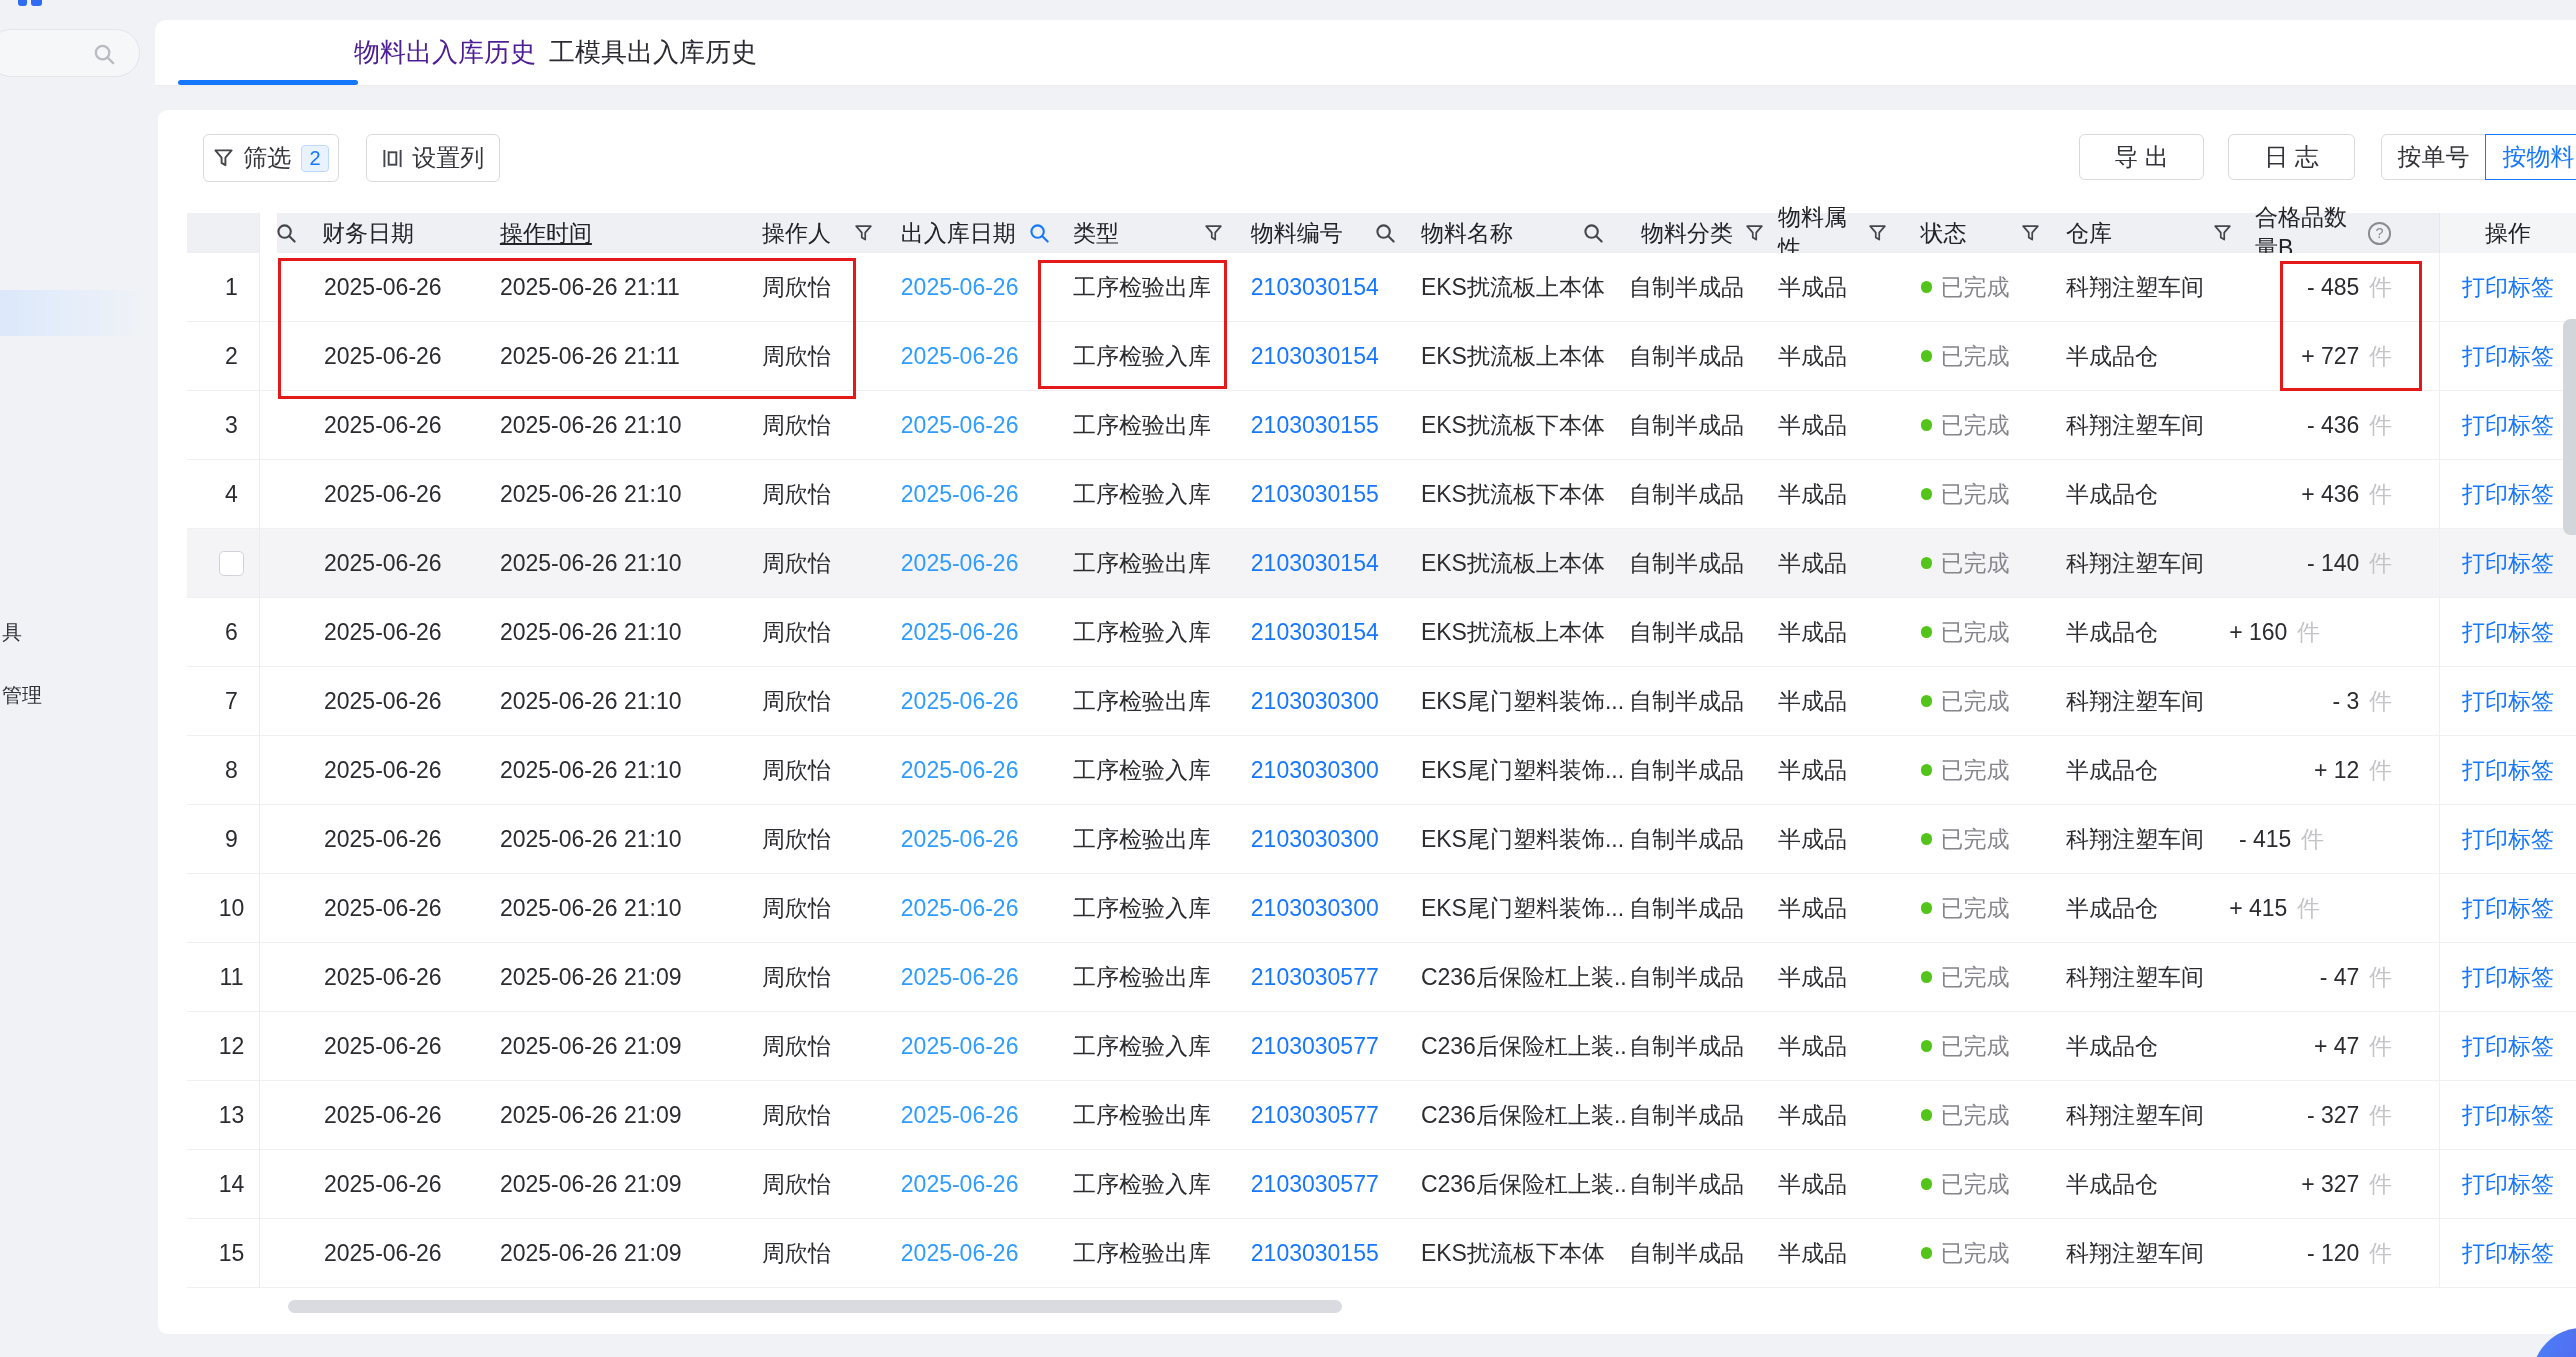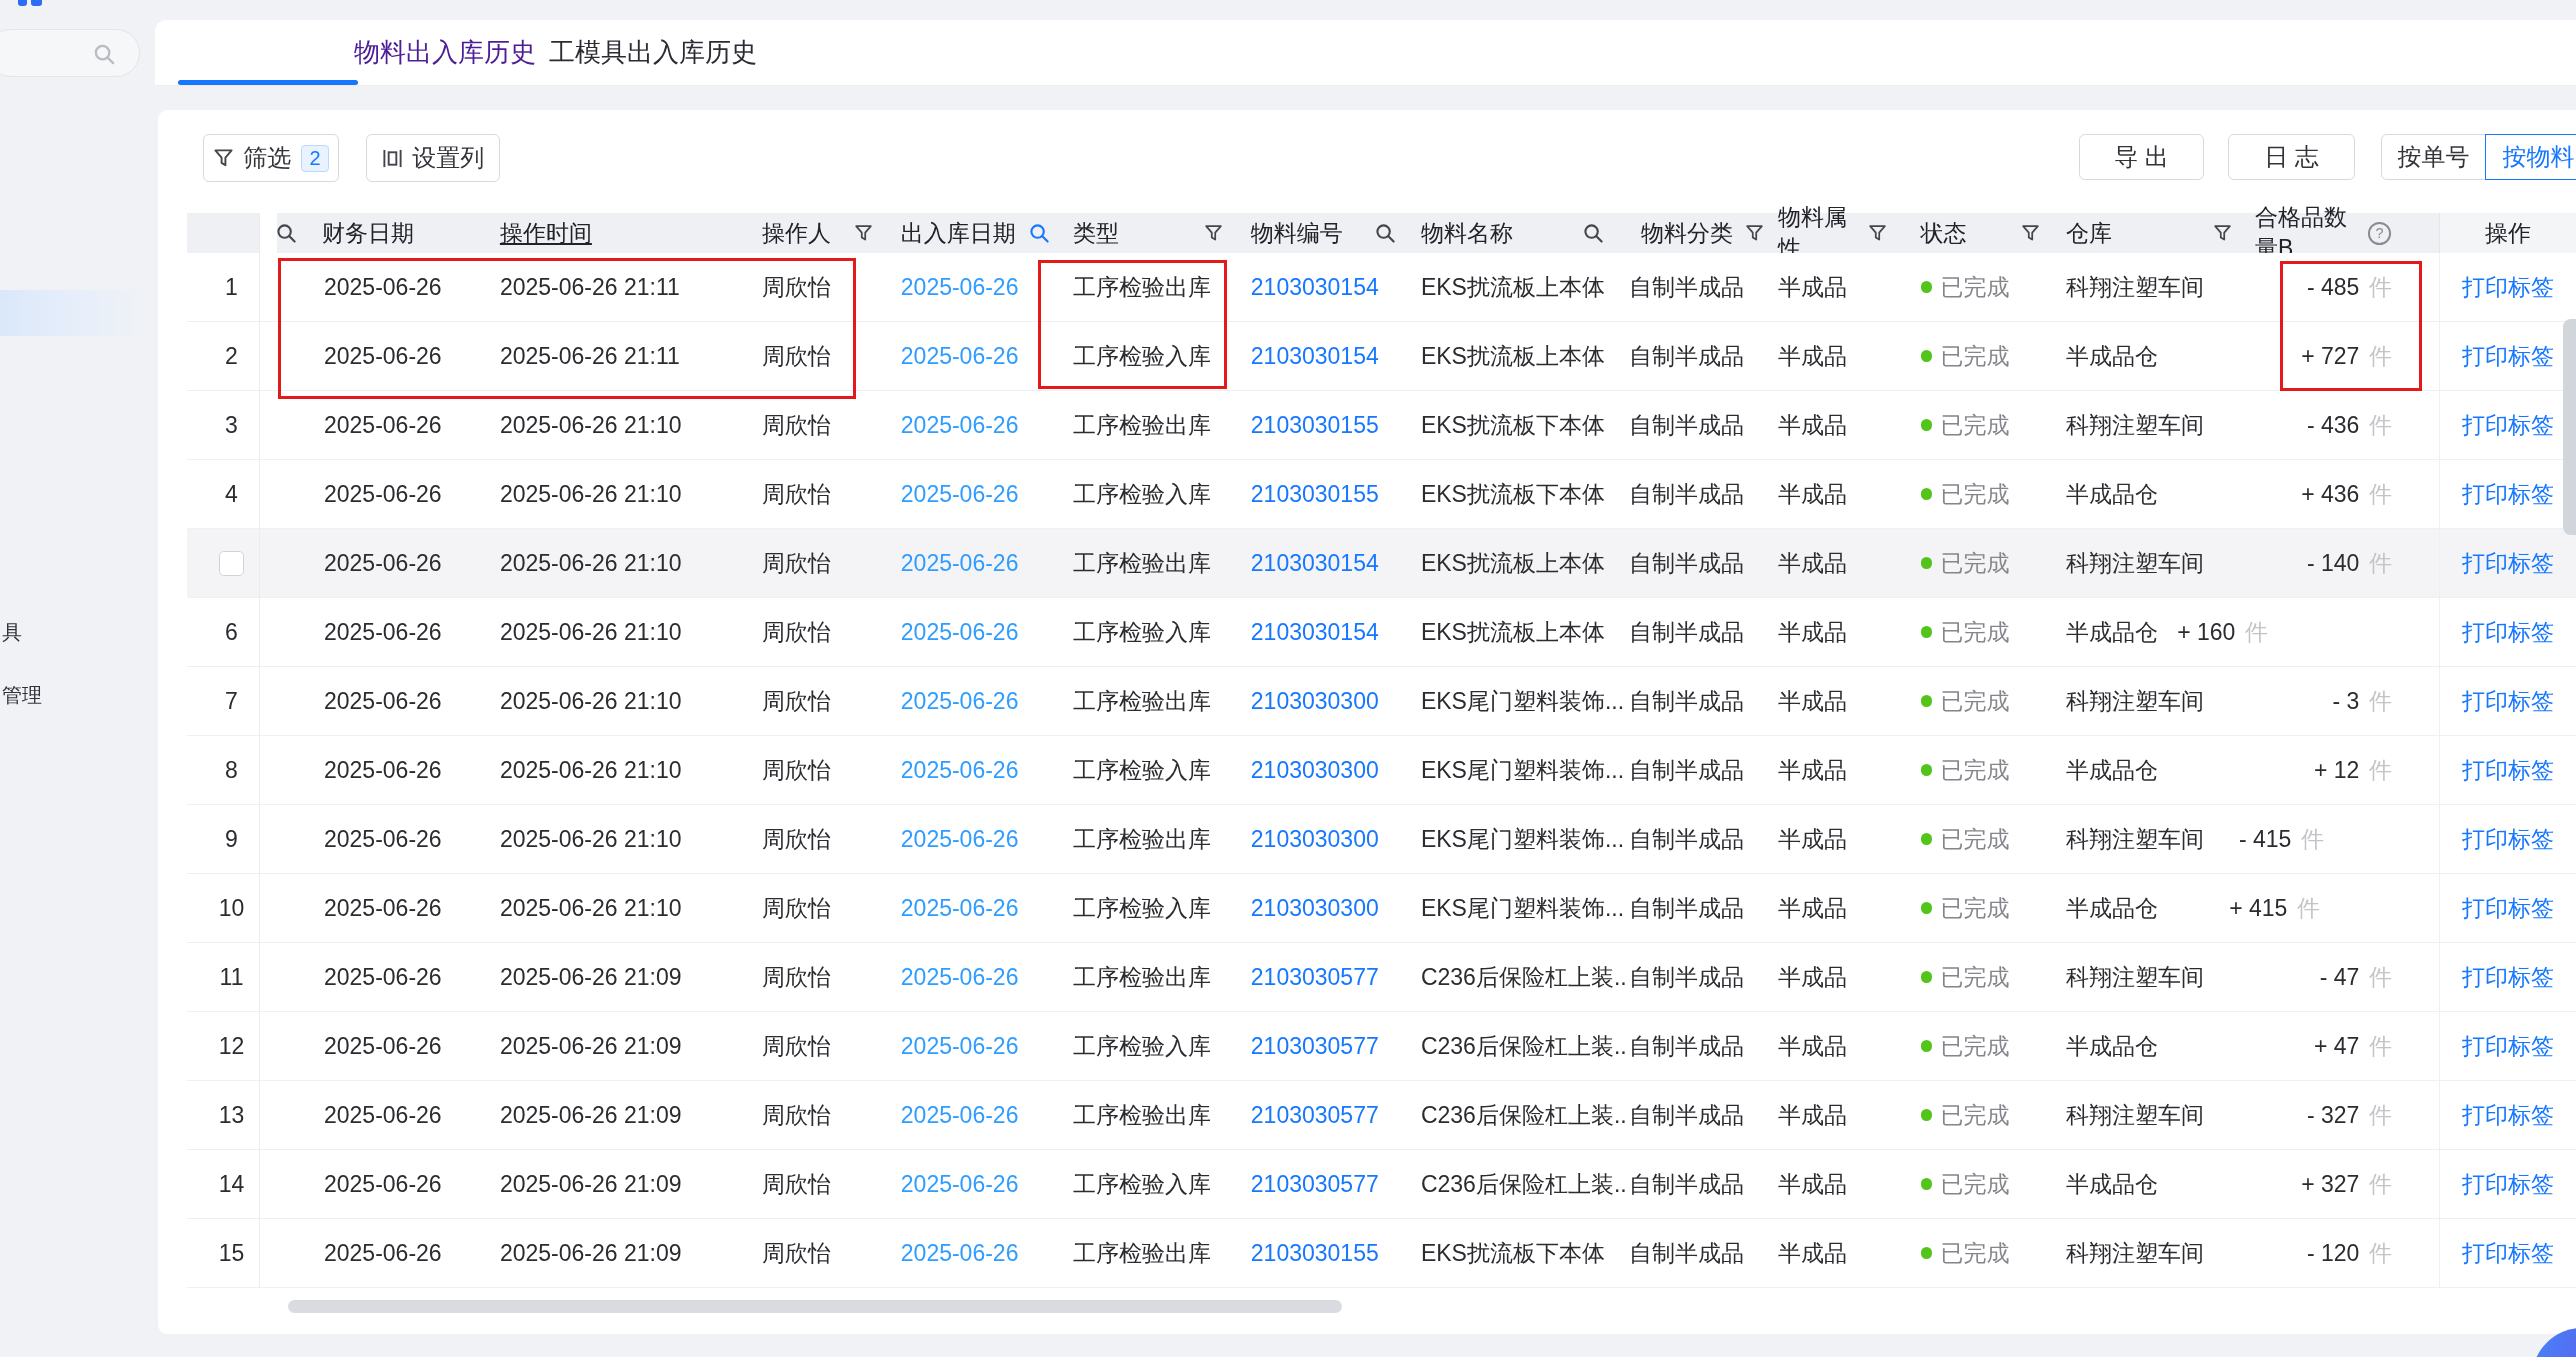--- a/index.html
+++ b/index.html
@@ -567,21 +567,21 @@
         <div class="cell" style="left: 1588px; width: 135px; padding-left: 2.9px;">
           <span>半成品</span>
         </div>
         <div class="cell" style="left: 1723px; width: 153px; padding-left: 10.5px;">
           <span class="dot" style="background: rgb(82, 196, 26);"></span>
           <span class="status-txt">已完成</span>
         </div>
         <div class="cell" style="left: 1876px; width: 192px; padding-left: 2.9px;">
           <span>半成品仓</span>
         </div>
-        <div class="cell right" style="left: 1944px; width: 184px; padding-right: 47px;">
+        <div class="cell right" style="left: 1996px; width: 184px; padding-right: 47px;">
           <span>+ 160</span>
           <span class="unit">件</span>
         </div>
         <div class="cell c-action center" style="left: 2252px; width: 137px;">
           <span>打印标签</span>
         </div>
       </div>
       <div class="row">
         <div class="cell center" style="left: 0px; width: 89px;">
           <span class="idx">7</span>

